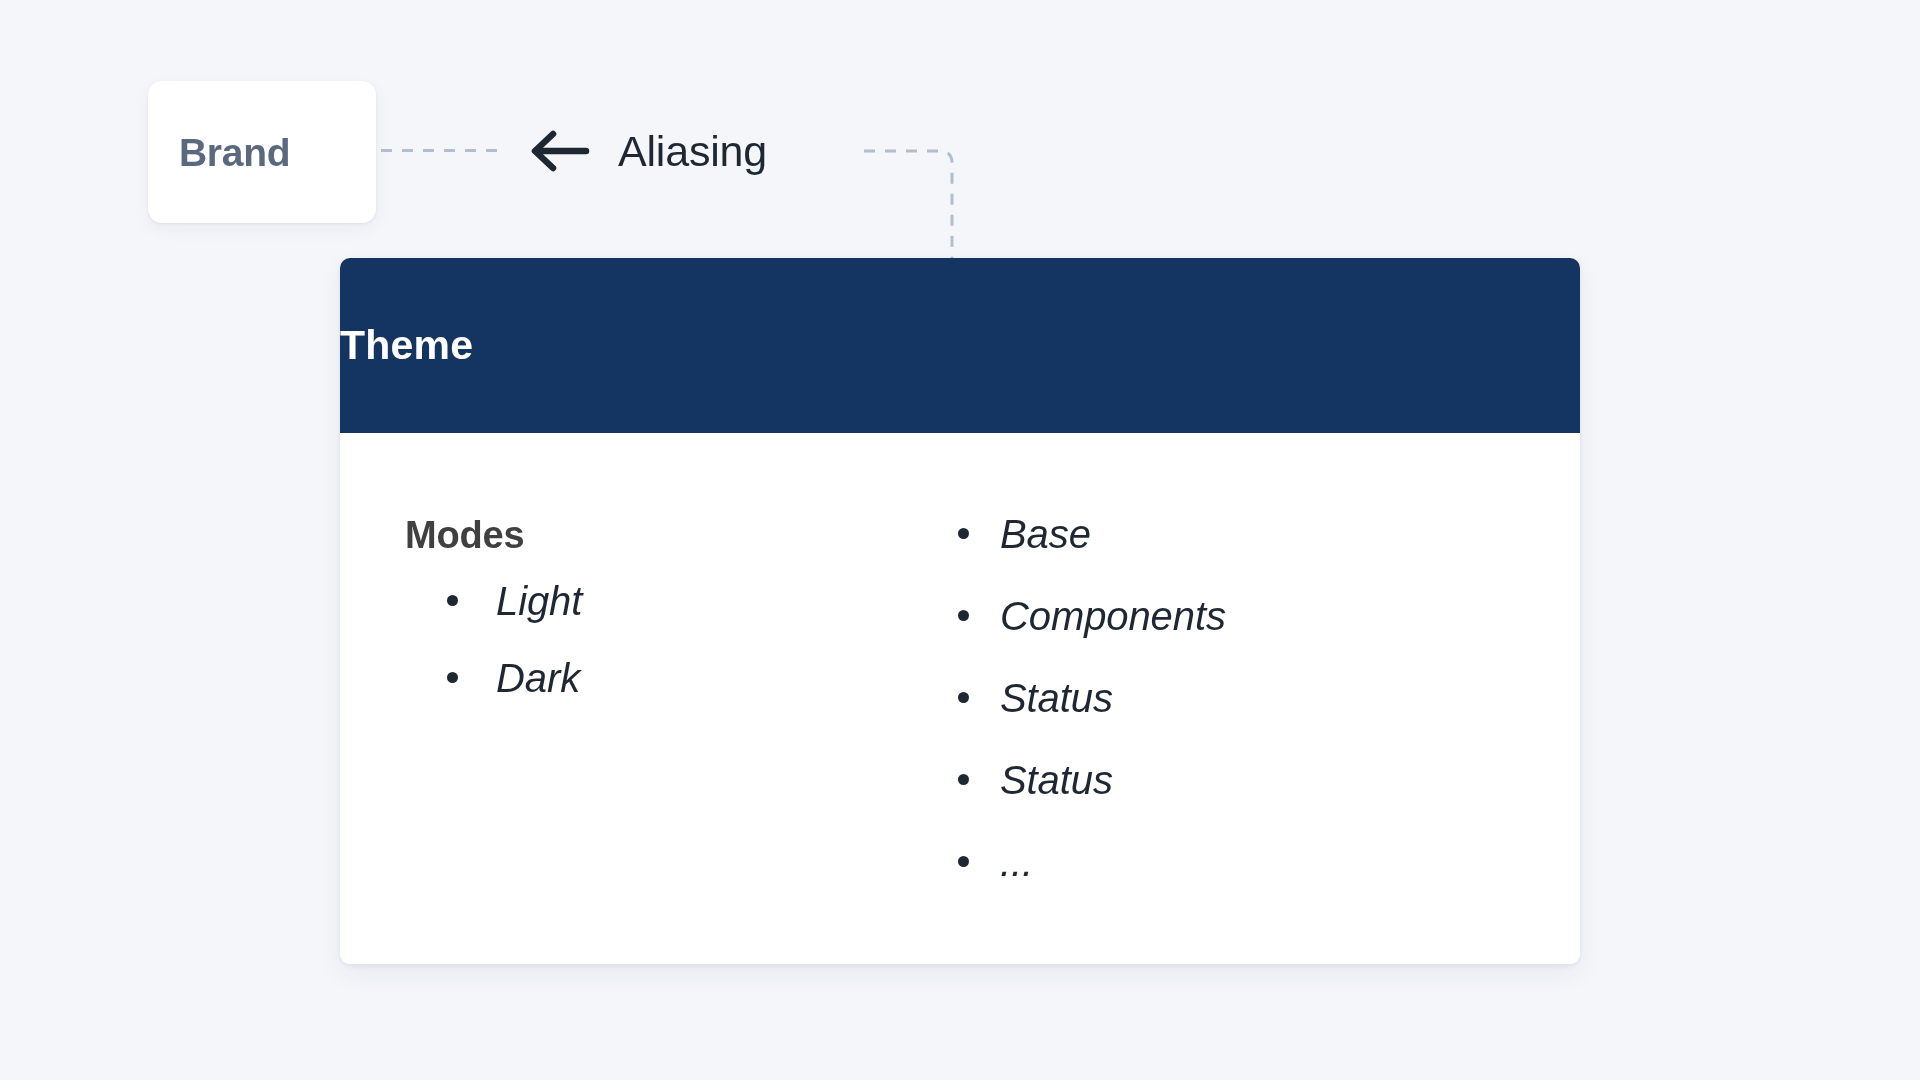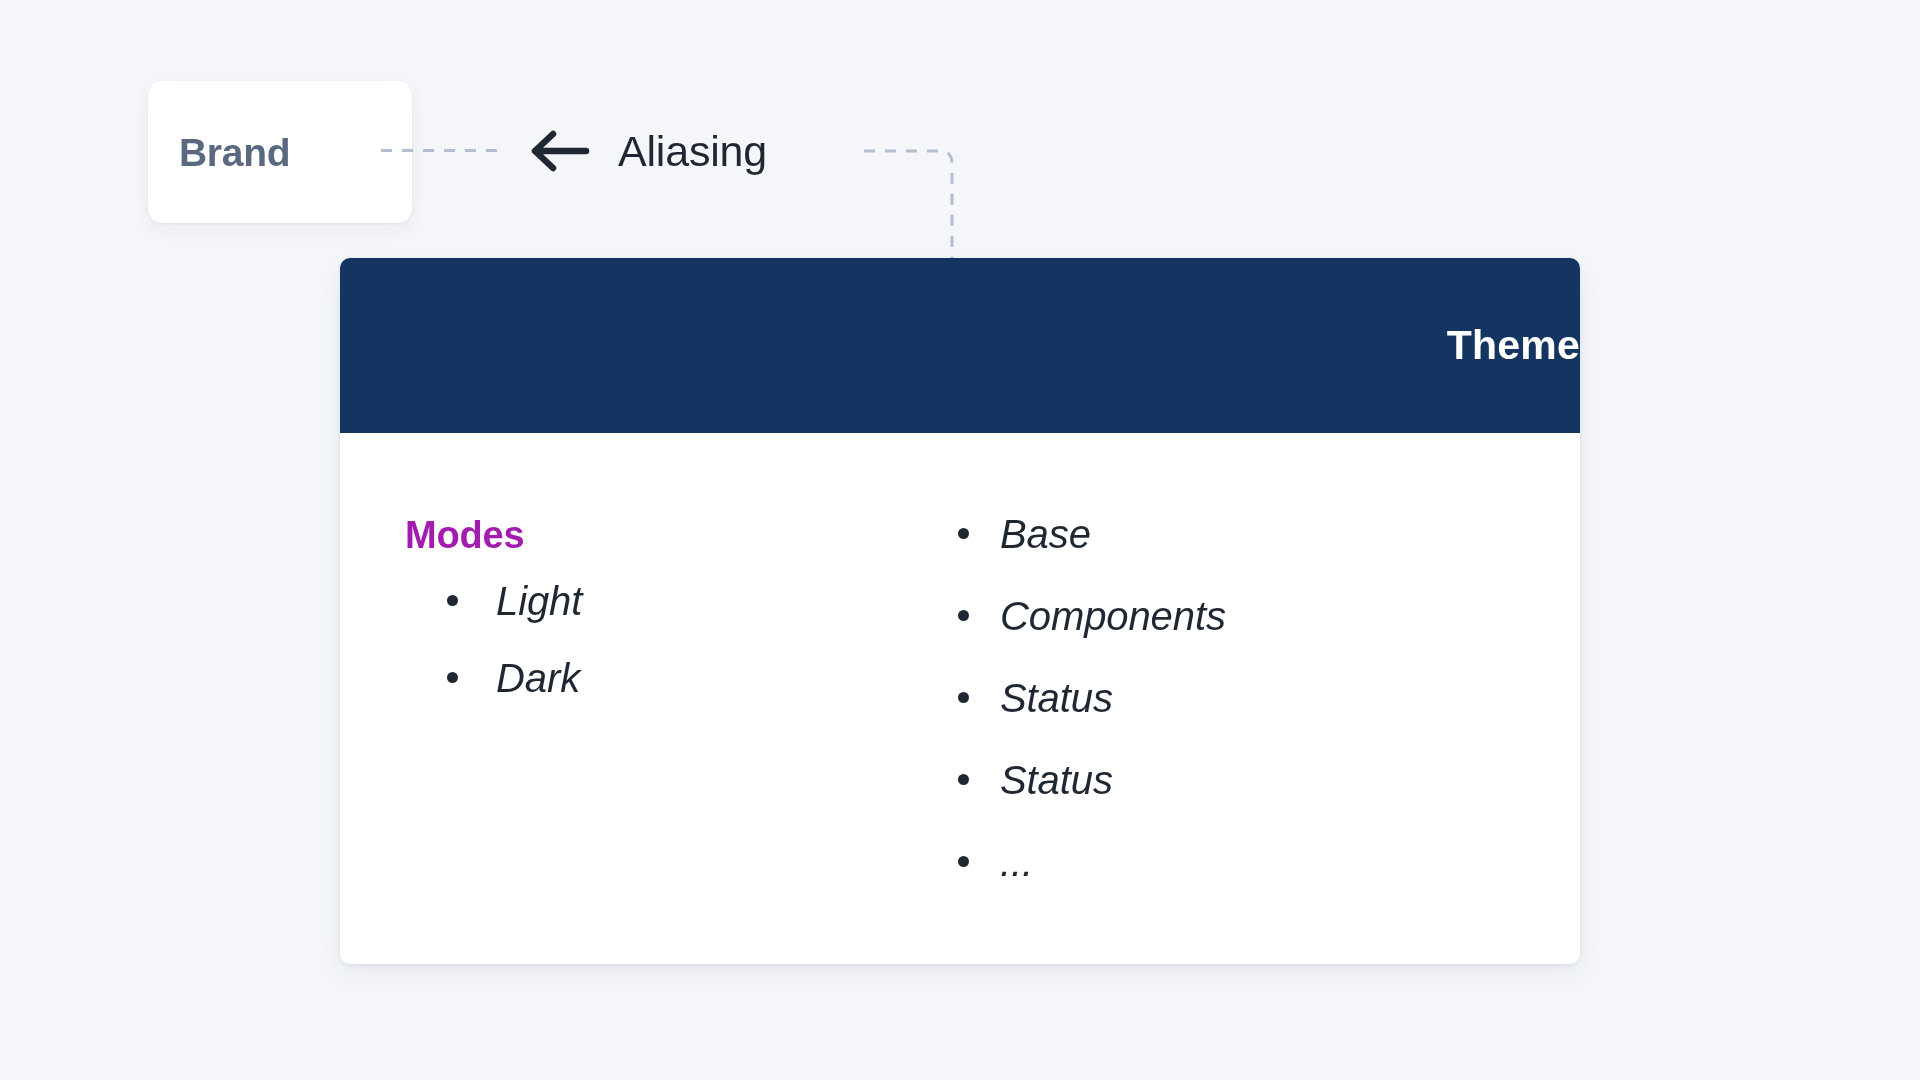--- a/index.html
+++ b/index.html
@@ -21,21 +21,21 @@
     position: relative;
     width: 1920px;
     height: 1080px;
   }
 
   
   .brand-card {
     position: absolute;
     left: 148px;
     top: 81px;
-    width: 264px;
+    width: 228px;
     height: 142px;
     background: #ffffff;
     border-radius: 14px;
     box-shadow: 0 1px 3px rgba(30, 45, 75, 0.07),
                 0 6px 18px rgba(30, 45, 75, 0.05);
     display: flex;
     align-items: center;
   }
   .brand-label {
     font-size: 39px;
@@ -106,21 +106,21 @@
                 0 10px 26px rgba(30, 45, 75, 0.06);
     overflow: hidden;
     display: flex;
     flex-direction: column;
   }
   .theme-header {
     height: 175px;
     background: #143461;
     display: flex;
     align-items: center;
-    justify-content: flex-end;
+    justify-content: flex-start;
     flex: 0 0 auto;
   }
   .theme-title {
     font-size: 41px;
     font-weight: bold;
     color: #ffffff;
     letter-spacing: 0.2px;
     line-height: 1;
   }
   .theme-body {
@@ -143,21 +143,21 @@
   .col-tokens {
     flex: 1 1 auto;
     padding-left: 78px;
     box-sizing: border-box;
     margin-top: -2px;
   }
 
   .group-heading {
     font-size: 38px;
     font-weight: bold;
-    color: #a21caf;
+    color: #404040;
     line-height: 1;
     margin-bottom: 27px;
     letter-spacing: -0.2px;
   }
 
   .bullet-list {
     list-style: none;
     margin: 0;
     padding: 0;
   }

